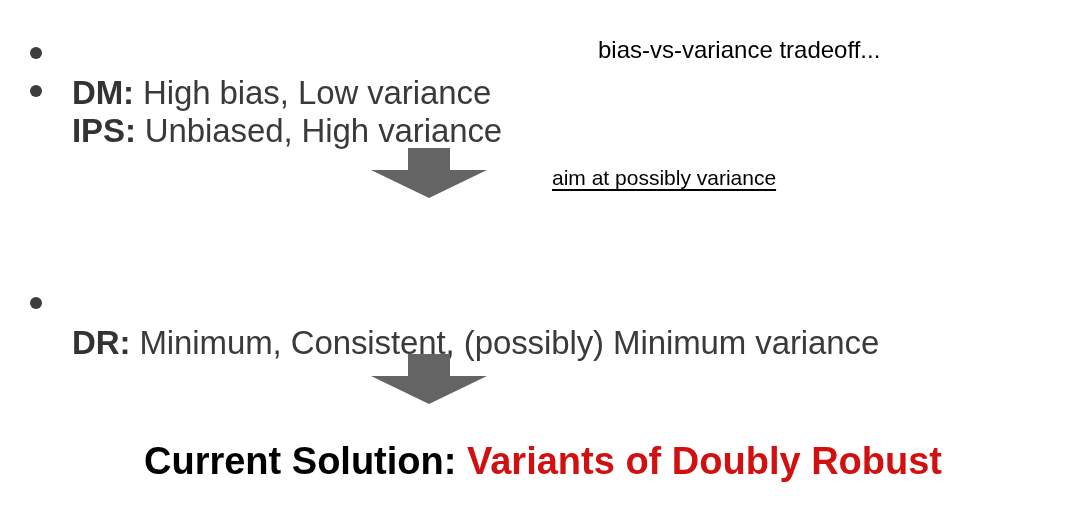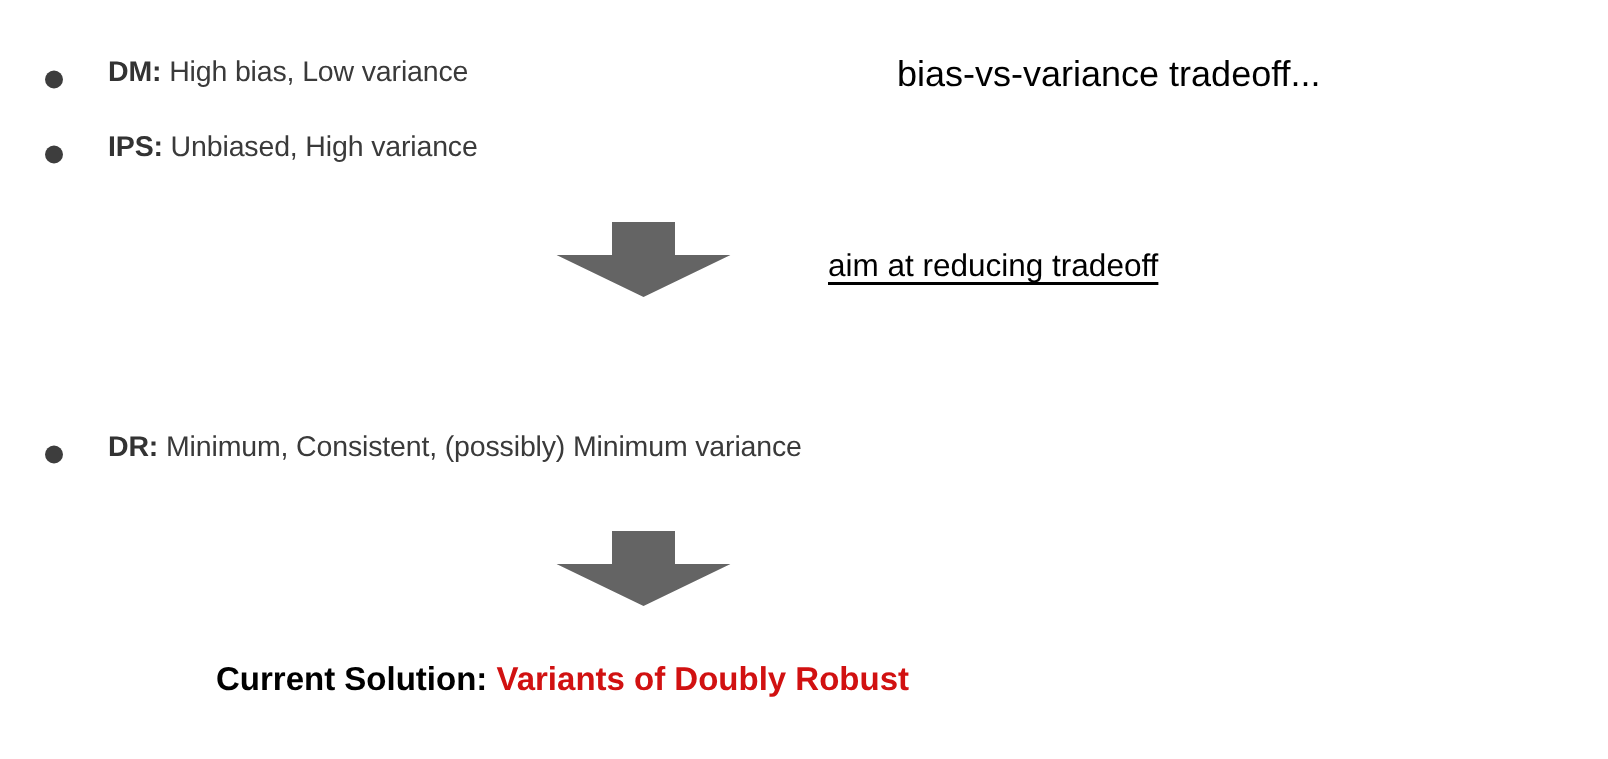--- a/index.html
+++ b/index.html
@@ -33,32 +33,33 @@
   .bullet-marker {
     position: absolute;
     left: 30px;
     width: 12px;
     height: 12px;
     border-radius: 50%;
     background: #3d3d3d;
   }
   .bullet-text {
     margin-left: 72px;
-    font-size: 19px;
+    font-size: 33px;
     color: #3a3a3a;
     letter-spacing: -0.1px;
+    margin-top: 36px;
   }
   .bullet-text .lead {
     font-weight: bold;
     color: #333333;
   }
 
   #row-dm    { top: 38px; }
   #row-dm    .bullet-marker { top: 9px; }
-  #row-ips   { top: 88px; }
+  #row-ips   { top: 76px; }
   #row-ips   .bullet-marker { top: 9px; }
   #row-snips { top: 236px; }
   #row-snips .bullet-marker { top: 9px; }
   #row-dr    { top: 288px; }
   #row-dr    .bullet-marker { top: 9px; }
 
   
   .annotation {
     position: absolute;
     white-space: nowrap;
@@ -83,21 +84,21 @@
   }
   #arrow-one { left: 371px; top: 148px; }
   #arrow-two { left: 371px; top: 354px; }
 
   
   #conclusion {
     position: absolute;
     left: 144px;
     top: 440px;
     white-space: nowrap;
-    font-size: 22px;
+    font-size: 38px;
     font-weight: bold;
   }
   #conclusion .solution-label { color: #000000; }
   #conclusion .solution-value { color: #d11111; }
 </style>
 </head>
 <body>
 
 <div class="slide">
 
@@ -106,21 +107,21 @@
     <span class="bullet-text"><span class="lead">DM:</span><span class="rest"> High bias, Low variance</span></span>
   </div>
 
   <div class="bullet-row" id="row-ips">
     <span class="bullet-marker"></span>
     <span class="bullet-text"><span class="lead">IPS:</span><span class="rest"> Unbiased, High variance</span></span>
   </div>
 
   <div class="annotation" id="note-tradeoff">bias-vs-variance tradeoff...</div>
 
-  <div class="annotation" id="note-reducing">aim at reducing tradeoff</div>
+  <div class="annotation" id="note-reducing">aim at possibly variance</div>
 
   <svg class="down-arrow" id="arrow-one" viewBox="0 0 116 50" preserveAspectRatio="none">
     <polygon points="37,0 79,0 79,22 116,22 58,50 0,22 37,22" fill="#646464"></polygon>
   </svg>
 
 
   <div class="bullet-row" id="row-dr">
     <span class="bullet-marker"></span>
     <span class="bullet-text"><span class="lead">DR:</span><span class="rest"> Minimum, Consistent, (possibly) Minimum variance</span></span>
   </div>

